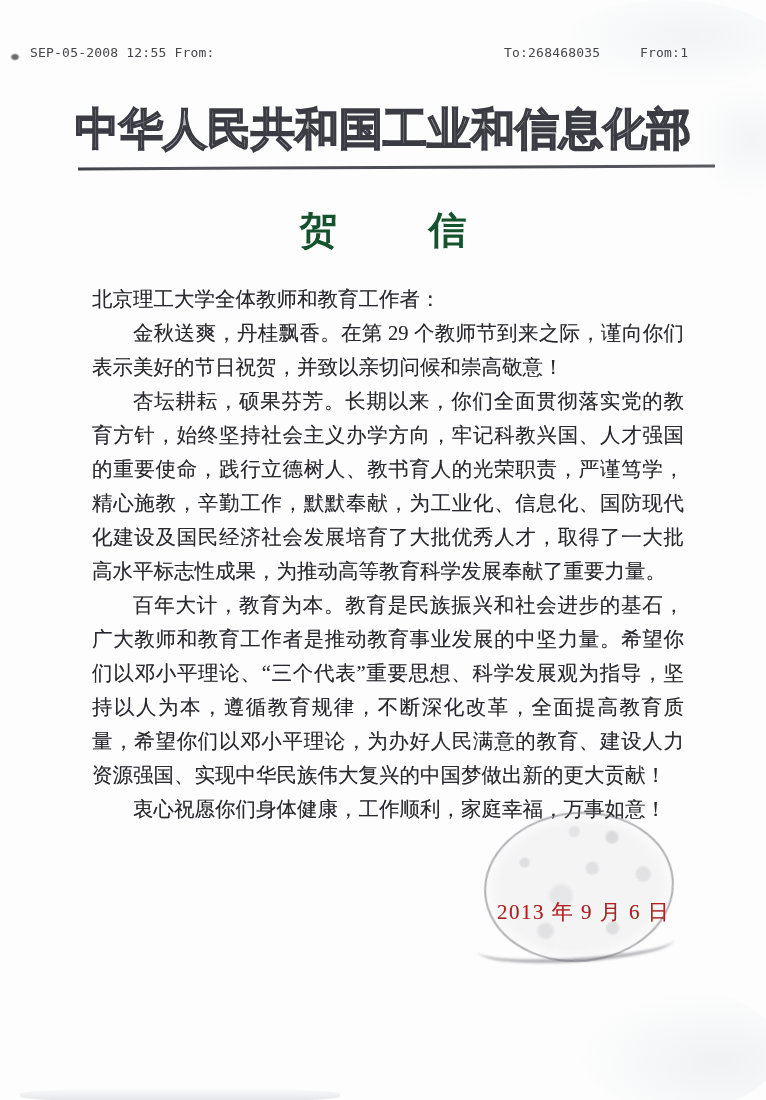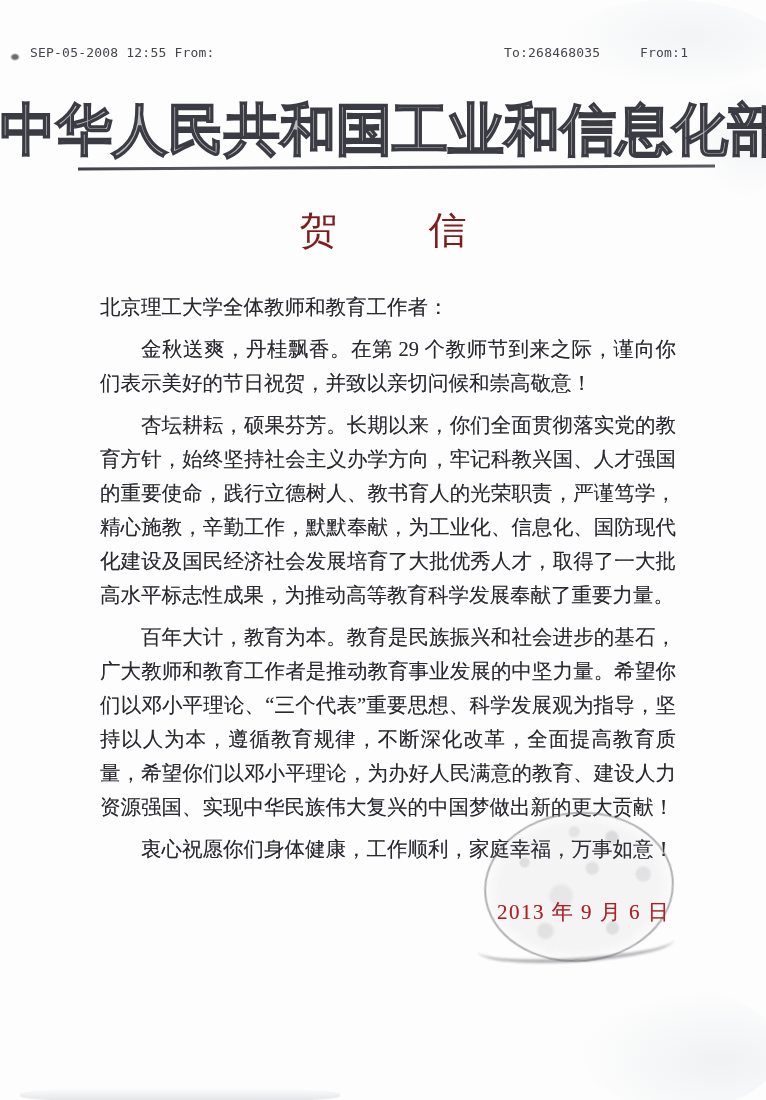--- a/index.html
+++ b/index.html
@@ -26,45 +26,45 @@
     position:absolute;left:0;top:5px;width:766px;height:16px;
     font-family:"DejaVu Sans Mono","Liberation Mono",monospace;
     font-size:13px;color:#45454c;letter-spacing:0.2px;margin-top:40px;
   }
   .fax-from{position:absolute;left:30px;top:0;}
   .fax-to{position:absolute;left:504px;top:0;}
   .fax-page{position:absolute;left:640px;top:0;}
 
   .letterhead{
     position:absolute;left:0;top:100px;width:766px;margin:0;
-    text-align:center;font-size:56px;font-weight:bold;line-height:60px;
+    text-align:center;font-size:44px;font-weight:bold;line-height:60px;
     letter-spacing:0px;
     color:transparent;
     -webkit-text-stroke:1.5px #3b3b44;
     text-shadow:0 0 0.5px rgba(59,59,68,0.35);
     white-space:nowrap;
   }
   .rule{
     position:absolute;left:78px;top:166px;width:637px;height:2.5px;
     background:linear-gradient(to right,#3f3f46,#55555c 15%,#4a4a52 60%,#5a5a62);
     transform:rotate(-0.25deg);
   }
   .title{
     position:absolute;left:0;top:206px;width:766px;margin:0;
-    text-align:center;font-size:38px;font-weight:normal;color:#7f1d1d;
+    text-align:center;font-size:38px;font-weight:bold;color:#14532d;
     letter-spacing:2.4em;text-indent:2.4em;line-height:48px;
     white-space:nowrap;
   }
   .body-block{
     position:absolute;left:92px;top:282px;width:592px;
     font-size:20.5px;line-height:34px;text-align:justify;
     color:#28282f;
     text-shadow:0 0 0.4px rgba(40,40,47,0.4);
   }
-  .body-block p{margin:8px;padding:0;}
+  .body-block p{margin:0;padding:0;}
   .para{text-indent:2em;}
 
   .seal{
     position:absolute;left:484px;top:812px;width:186px;height:146px;
     border:2px solid rgba(105,105,113,0.5);
     border-radius:50%;
     transform:rotate(-5deg);
     filter:blur(0.5px);
     background:
       radial-gradient(circle at 22% 30%, rgba(110,110,120,0.16) 0 4px, rgba(0,0,0,0) 6px),

